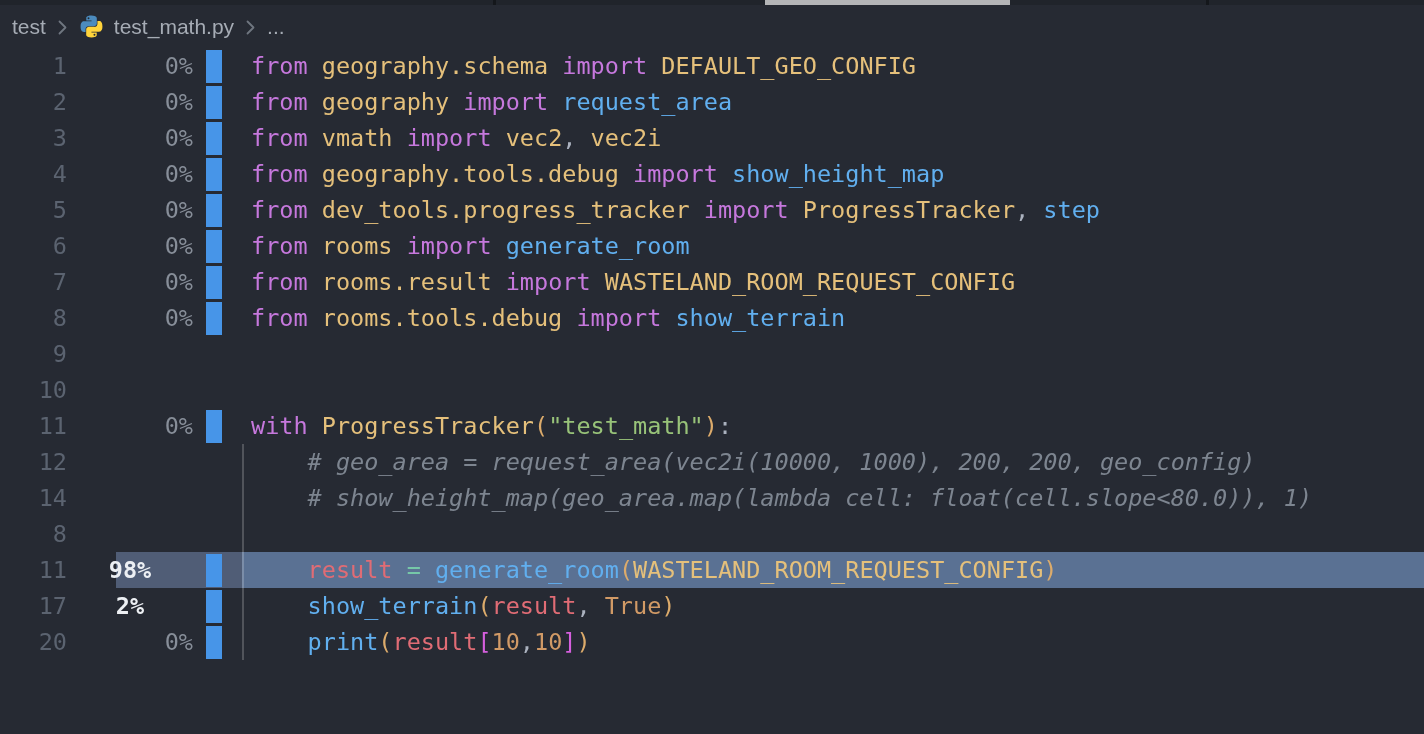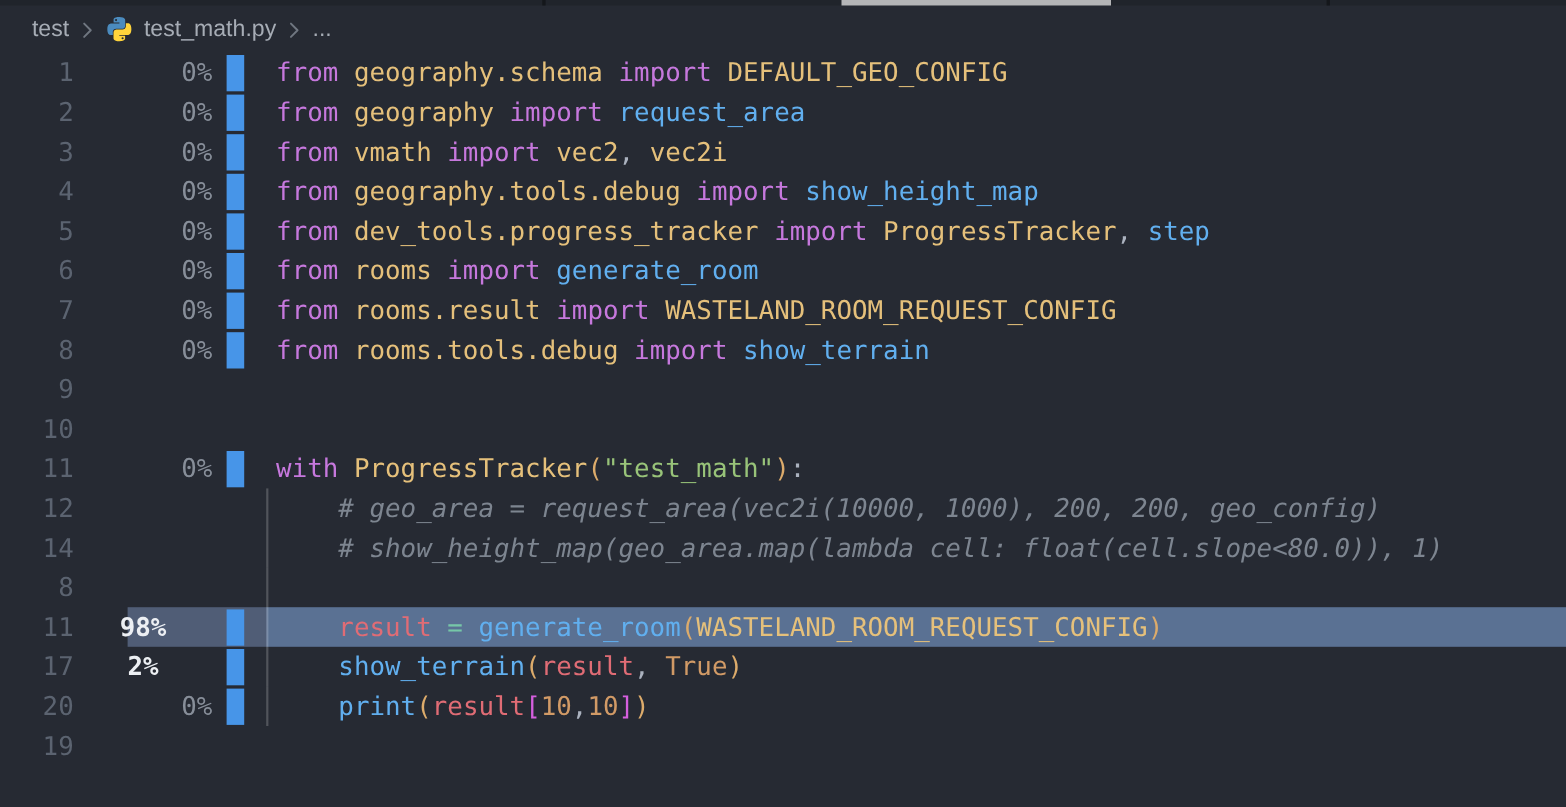--- a/index.html
+++ b/index.html
@@ -8,21 +8,21 @@
     background:var(--bg,#262a33);
     font-family:"Liberation Sans",sans-serif;
   }
   
   .top-strip{position:absolute;top:0;left:0;width:100%;height:5px;background:var(--strip,#20242b);}
   .top-strip .divider{position:absolute;top:0;width:3px;height:5px;background:var(--strip-div,#14171b);}
   .top-strip .thumb{position:absolute;top:0;left:765px;width:245px;height:5px;background:var(--thumb,#b4b5b7);}
   
   .breadcrumb{
     position:absolute;top:5px;left:0;width:100%;height:43px;
-    display:flex;align-items:center;padding-left:29px;box-sizing:border-box;
+    display:flex;align-items:center;padding-left:12px;box-sizing:border-box;
     color:var(--crumb,#a6acb5);font-size:21px;
   }
   .breadcrumb .seg{cursor:pointer;}
   .breadcrumb .chev{color:var(--chev,#6f7680);margin:2px 10px 0 10px;display:flex;align-items:center;}
   .breadcrumb .pyicon{margin:0 10px 0 0;display:flex;align-items:center;}
   
   .editor{position:absolute;top:48px;left:0;width:100%;
     font-family:"DejaVu Sans Mono","Liberation Mono",monospace;
     font-size:23.5px;line-height:36px;}
   .row{position:relative;display:flex;height:36px;}
@@ -202,21 +202,15 @@
       </div>
       <div class="row">
         <div class="guide"></div>
         <div class="ln">20</div>
         <div class="pct">0%</div>
         <div class="mkw">
           <div class="mk"></div>
         </div>
         <div class="code"><span class="t-pln">    </span><span class="t-fn">print</span><span class="t-b1">(</span><span class="t-var">result</span><span class="t-b2">[</span><span class="t-num">10</span><span class="t-pun">,</span><span class="t-num">10</span><span class="t-b2">]</span><span class="t-b1">)</span></div>
       </div>
-      <div class="row">
-        <div class="ln">19</div>
-        <div class="pct"></div>
-        <div class="mkw"></div>
-        <div class="code"></div>
-      </div>
     </div>
 
 </div>
 
 </body></html>

